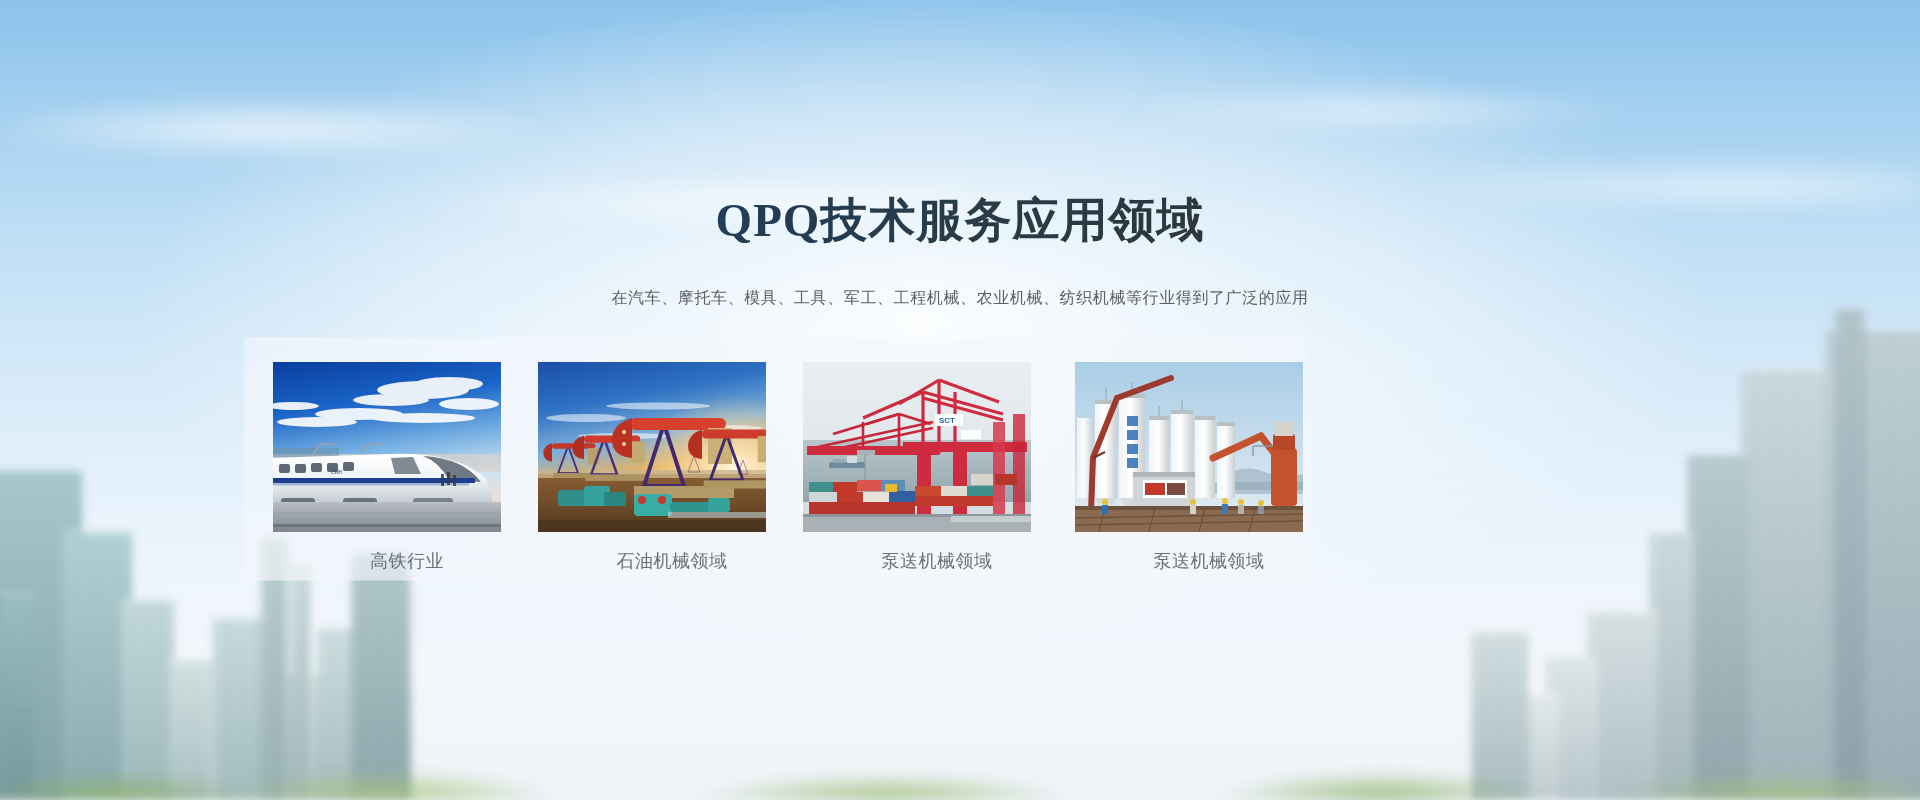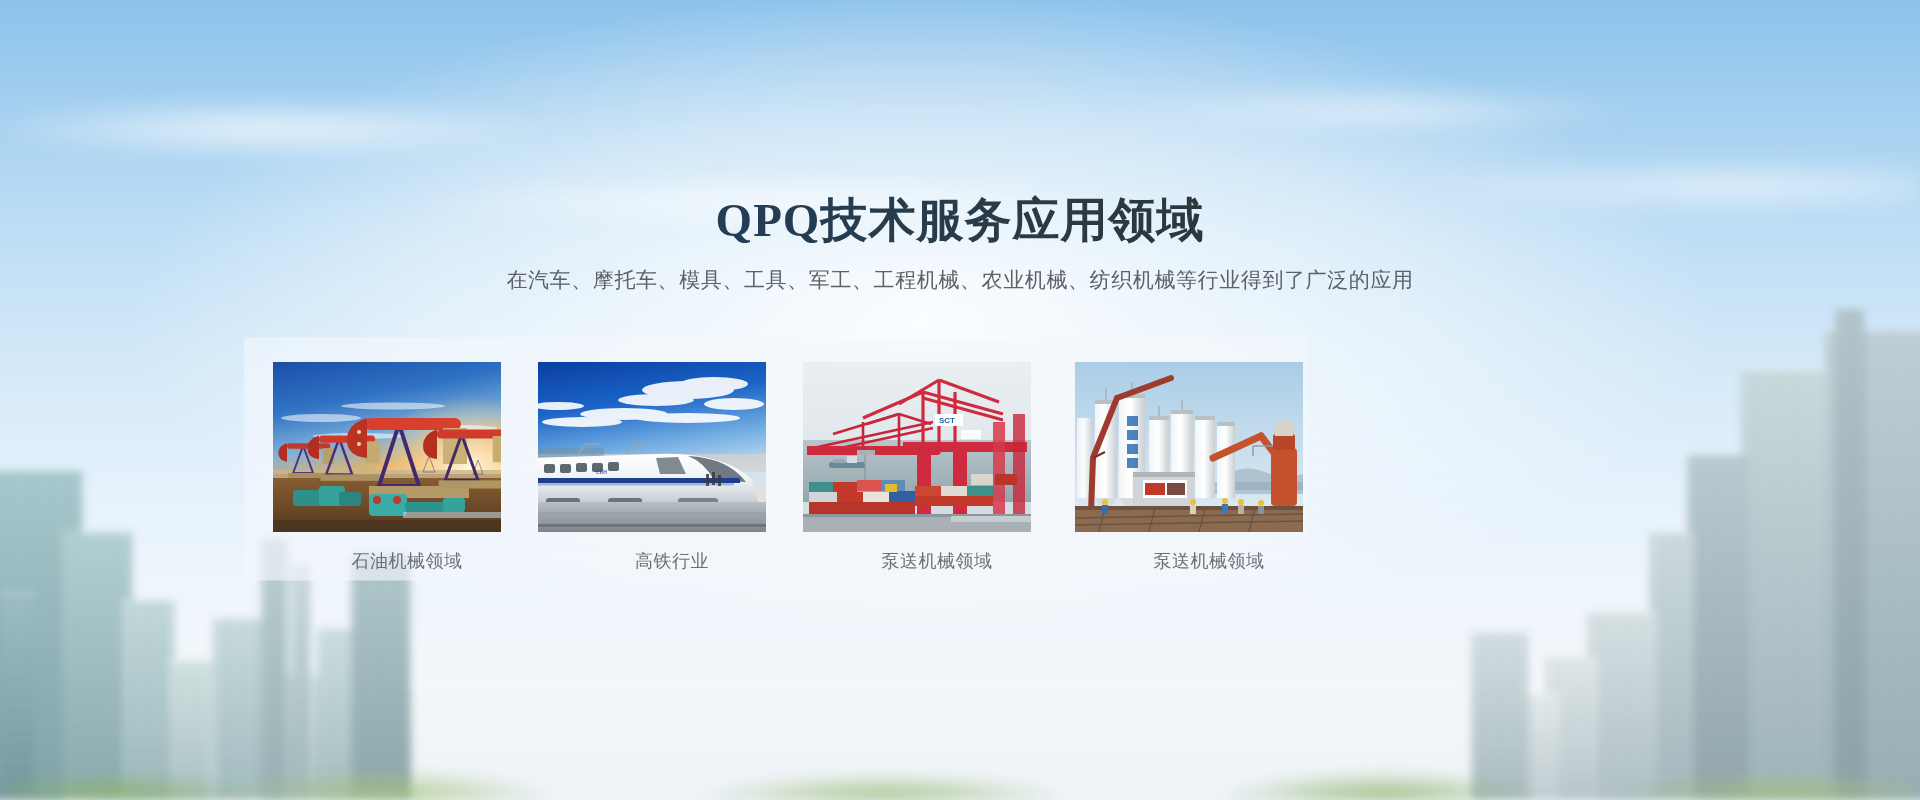--- a/index.html
+++ b/index.html
@@ -61,22 +61,22 @@
   
   .header { position:absolute; left:0; right:0; top:0; text-align:center; }
   .title {
     margin-top:193px;
     font-size:47px; font-weight:bold; letter-spacing:1px; line-height:1.18;
     background:linear-gradient(90deg,#14375f 0%,#1b3f66 26%,#2a3b46 52%,#2f3335 72%,#2c2f31 100%);
     -webkit-background-clip:text; background-clip:text;
     color:transparent;font-family:Liberation Serif, serif; -webkit-text-fill-color:transparent;
   }
   .subtitle {
-    margin-top:18px;
-    font-size:21px; color:#5d6166; letter-spacing:.6px; line-height:1.4;
+    margin-top:39px;
+    font-size:16px; color:#5d6166; letter-spacing:.6px; line-height:1.4;
   }
 
   
   .panel {
     position:absolute; left:245px; top:338px; width:1060px; height:242px;
     background:rgba(243,247,251,.62);
     box-shadow:0 0 0 1px rgba(255,255,255,.25);
   }
   .cards { position:absolute; left:0; top:0; width:100%; height:100%; }
   .card { position:absolute; top:24px; width:268px; }
@@ -134,111 +134,20 @@
   <div class="subtitle">在汽车、摩托车、模具、工具、军工、工程机械、农业机械、纺织机械等行业得到了广泛的应用</div>
 </div>
 
 <div class="panel">
   <div class="cards">
 
     <div class="card">
       <div class="thumb">
         <svg viewBox="0 0 228 170" preserveAspectRatio="xMidYMid slice">
           <defs>
-            <linearGradient id="oilsky" x1="0" y1="0" x2="0.25" y2="1">
-              <stop offset="0%" stop-color="#1b4fa8"></stop>
-              <stop offset="28%" stop-color="#2f72c4"></stop>
-              <stop offset="52%" stop-color="#7fb0d8"></stop>
-              <stop offset="70%" stop-color="#e2b36a"></stop>
-              <stop offset="86%" stop-color="#f3cf8e"></stop>
-              <stop offset="100%" stop-color="#f6e0ad"></stop>
-            </linearGradient>
-            <radialGradient id="sunglow" cx="0.86" cy="0.62" r="0.42">
-              <stop offset="0%" stop-color="#fff6dd" stop-opacity="1"></stop>
-              <stop offset="55%" stop-color="#ffd99a" stop-opacity=".55"></stop>
-              <stop offset="100%" stop-color="#ffd99a" stop-opacity="0"></stop>
-            </radialGradient>
-            <linearGradient id="oilground" x1="0" y1="0" x2="0" y2="1">
-              <stop offset="0%" stop-color="#8a5f33"></stop>
-              <stop offset="55%" stop-color="#6d4a28"></stop>
-              <stop offset="100%" stop-color="#4e361e"></stop>
-            </linearGradient>
-          </defs>
-          <rect width="228" height="170" fill="url(#oilsky)"></rect>
-          <rect width="228" height="170" fill="url(#sunglow)"></rect>
-          <g opacity=".55" fill="#ffffff">
-            <ellipse cx="48" cy="56" rx="40" ry="4"></ellipse>
-            <ellipse cx="120" cy="44" rx="52" ry="3.4"></ellipse>
-            <ellipse cx="186" cy="66" rx="38" ry="3"></ellipse>
-            <ellipse cx="86" cy="74" rx="46" ry="3"></ellipse>
-          </g>
-          <rect x="0" y="112" width="228" height="58" fill="url(#oilground)"></rect>
-          <rect x="0" y="108" width="228" height="8" fill="#c9b48b" opacity=".8"></rect>
-
-          <g stroke="#6e4d6e" stroke-width="1" opacity=".6">
-            <path d="M150 110 l6 -16 l6 16 Z" fill="none"></path>
-            <path d="M200 112 l5 -14 l5 14 Z" fill="none"></path>
-          </g>
-
-          <g>
-
-            <g transform="translate(14,70) scale(.62)">
-              <path d="M10 66 L26 22 L42 66 Z" fill="none" stroke="#4b2f7a" stroke-width="3"></path>
-              <rect x="0" y="18" width="70" height="9" rx="4" fill="#c0392b"></rect>
-              <path d="M0 18 q-14 4 -14 16 q0 12 14 14 Z" fill="#b02e22"></path>
-              <rect x="58" y="26" width="18" height="26" fill="#b8a06a"></rect>
-              <rect x="2" y="66" width="74" height="8" fill="#a8905f"></rect>
-            </g>
-            <g transform="translate(46,62) scale(.72)">
-              <path d="M10 70 L28 20 L46 70 Z" fill="none" stroke="#4b2f7a" stroke-width="3.4"></path>
-              <rect x="0" y="16" width="78" height="10" rx="5" fill="#cf3a2b"></rect>
-              <path d="M0 16 q-16 5 -16 18 q0 13 16 15 Z" fill="#b32d20"></path>
-              <rect x="64" y="24" width="20" height="30" fill="#c3aa70"></rect>
-              <rect x="2" y="70" width="84" height="9" fill="#ab9260"></rect>
-            </g>
-
-            <g transform="translate(92,40) scale(1)">
-              <path d="M14 84 L34 22 L54 84 Z" fill="none" stroke="#43296e" stroke-width="4"></path>
-              <rect x="0" y="16" width="96" height="12" rx="6" fill="#d8402e"></rect>
-              <path d="M2 16 q-20 6 -20 22 q0 16 20 18 Z" fill="#bb3122"></path>
-              <circle cx="-6" cy="30" r="2" fill="#f7d9a0"></circle>
-              <circle cx="-6" cy="42" r="2" fill="#f7d9a0"></circle>
-              <rect x="78" y="26" width="24" height="36" fill="#cbb176"></rect>
-              <rect x="4" y="84" width="100" height="12" fill="#b49a66"></rect>
-            </g>
-            <g transform="translate(164,56) scale(.82)">
-              <path d="M10 76 L30 20 L50 76 Z" fill="none" stroke="#43296e" stroke-width="3.6"></path>
-              <rect x="0" y="14" width="84" height="11" rx="5" fill="#d03c2c"></rect>
-              <path d="M0 14 q-17 6 -17 20 q0 14 17 16 Z" fill="#b52f21"></path>
-              <rect x="68" y="22" width="21" height="32" fill="#c7ad72"></rect>
-              <rect x="2" y="76" width="90" height="10" fill="#af9662"></rect>
-            </g>
-          </g>
-
-          <g>
-            <rect x="20" y="128" width="30" height="16" rx="3" fill="#2f8f8a"></rect>
-            <rect x="46" y="124" width="26" height="20" rx="3" fill="#35a39c"></rect>
-            <rect x="66" y="130" width="22" height="14" rx="3" fill="#2b8580"></rect>
-            <rect x="96" y="132" width="38" height="22" rx="4" fill="#39ada5"></rect>
-            <circle cx="104" cy="138" r="4" fill="#c0392b"></circle>
-            <circle cx="124" cy="138" r="4" fill="#c0392b"></circle>
-            <rect x="132" y="140" width="46" height="10" rx="4" fill="#2e938d"></rect>
-            <rect x="170" y="136" width="22" height="14" rx="3" fill="#35a39c"></rect>
-          </g>
-          <rect x="0" y="158" width="228" height="12" fill="#4a3420" opacity=".75"></rect>
-          <rect x="130" y="150" width="98" height="6" fill="#bfd3d8" opacity=".6"></rect>
-        </svg>
-      </div>
-      <div class="card-label">石油机械领域</div>
-    </div>
-
-    <div class="card">
-      <div class="thumb">
-        <svg viewBox="0 0 228 170" preserveAspectRatio="xMidYMid slice">
-          <defs>
             <linearGradient id="trainsky" x1="0" y1="0" x2="0.2" y2="1">
               <stop offset="0%" stop-color="#0b3fa0"></stop>
               <stop offset="30%" stop-color="#1a64c8"></stop>
               <stop offset="58%" stop-color="#79b2e3"></stop>
               <stop offset="80%" stop-color="#cfe3f2"></stop>
               <stop offset="100%" stop-color="#f0ddd2"></stop>
             </linearGradient>
             <linearGradient id="trainbody" x1="0" y1="0" x2="0" y2="1">
               <stop offset="0%" stop-color="#ffffff"></stop>
               <stop offset="55%" stop-color="#eef2f5"></stop>
@@ -289,20 +198,111 @@
             <rect x="8" y="136" width="34" height="9" rx="3" fill="#6a737b"></rect>
             <rect x="70" y="136" width="34" height="9" rx="3" fill="#6a737b"></rect>
             <rect x="140" y="136" width="40" height="9" rx="3" fill="#7b838a"></rect>
           </g>
           <rect x="0" y="140" width="228" height="30" fill="url(#rail)"></rect>
           <rect x="0" y="150" width="228" height="3" fill="#9aa2a8" opacity=".8"></rect>
           <rect x="0" y="162" width="228" height="3" fill="#5f686e" opacity=".7"></rect>
         </svg>
       </div>
       <div class="card-label">高铁行业</div>
+    </div>
+
+    <div class="card">
+      <div class="thumb">
+        <svg viewBox="0 0 228 170" preserveAspectRatio="xMidYMid slice">
+          <defs>
+            <linearGradient id="oilsky" x1="0" y1="0" x2="0.25" y2="1">
+              <stop offset="0%" stop-color="#1b4fa8"></stop>
+              <stop offset="28%" stop-color="#2f72c4"></stop>
+              <stop offset="52%" stop-color="#7fb0d8"></stop>
+              <stop offset="70%" stop-color="#e2b36a"></stop>
+              <stop offset="86%" stop-color="#f3cf8e"></stop>
+              <stop offset="100%" stop-color="#f6e0ad"></stop>
+            </linearGradient>
+            <radialGradient id="sunglow" cx="0.86" cy="0.62" r="0.42">
+              <stop offset="0%" stop-color="#fff6dd" stop-opacity="1"></stop>
+              <stop offset="55%" stop-color="#ffd99a" stop-opacity=".55"></stop>
+              <stop offset="100%" stop-color="#ffd99a" stop-opacity="0"></stop>
+            </radialGradient>
+            <linearGradient id="oilground" x1="0" y1="0" x2="0" y2="1">
+              <stop offset="0%" stop-color="#8a5f33"></stop>
+              <stop offset="55%" stop-color="#6d4a28"></stop>
+              <stop offset="100%" stop-color="#4e361e"></stop>
+            </linearGradient>
+          </defs>
+          <rect width="228" height="170" fill="url(#oilsky)"></rect>
+          <rect width="228" height="170" fill="url(#sunglow)"></rect>
+          <g opacity=".55" fill="#ffffff">
+            <ellipse cx="48" cy="56" rx="40" ry="4"></ellipse>
+            <ellipse cx="120" cy="44" rx="52" ry="3.4"></ellipse>
+            <ellipse cx="186" cy="66" rx="38" ry="3"></ellipse>
+            <ellipse cx="86" cy="74" rx="46" ry="3"></ellipse>
+          </g>
+          <rect x="0" y="112" width="228" height="58" fill="url(#oilground)"></rect>
+          <rect x="0" y="108" width="228" height="8" fill="#c9b48b" opacity=".8"></rect>
+
+          <g stroke="#6e4d6e" stroke-width="1" opacity=".6">
+            <path d="M150 110 l6 -16 l6 16 Z" fill="none"></path>
+            <path d="M200 112 l5 -14 l5 14 Z" fill="none"></path>
+          </g>
+
+          <g>
+
+            <g transform="translate(14,70) scale(.62)">
+              <path d="M10 66 L26 22 L42 66 Z" fill="none" stroke="#4b2f7a" stroke-width="3"></path>
+              <rect x="0" y="18" width="70" height="9" rx="4" fill="#c0392b"></rect>
+              <path d="M0 18 q-14 4 -14 16 q0 12 14 14 Z" fill="#b02e22"></path>
+              <rect x="58" y="26" width="18" height="26" fill="#b8a06a"></rect>
+              <rect x="2" y="66" width="74" height="8" fill="#a8905f"></rect>
+            </g>
+            <g transform="translate(46,62) scale(.72)">
+              <path d="M10 70 L28 20 L46 70 Z" fill="none" stroke="#4b2f7a" stroke-width="3.4"></path>
+              <rect x="0" y="16" width="78" height="10" rx="5" fill="#cf3a2b"></rect>
+              <path d="M0 16 q-16 5 -16 18 q0 13 16 15 Z" fill="#b32d20"></path>
+              <rect x="64" y="24" width="20" height="30" fill="#c3aa70"></rect>
+              <rect x="2" y="70" width="84" height="9" fill="#ab9260"></rect>
+            </g>
+
+            <g transform="translate(92,40) scale(1)">
+              <path d="M14 84 L34 22 L54 84 Z" fill="none" stroke="#43296e" stroke-width="4"></path>
+              <rect x="0" y="16" width="96" height="12" rx="6" fill="#d8402e"></rect>
+              <path d="M2 16 q-20 6 -20 22 q0 16 20 18 Z" fill="#bb3122"></path>
+              <circle cx="-6" cy="30" r="2" fill="#f7d9a0"></circle>
+              <circle cx="-6" cy="42" r="2" fill="#f7d9a0"></circle>
+              <rect x="78" y="26" width="24" height="36" fill="#cbb176"></rect>
+              <rect x="4" y="84" width="100" height="12" fill="#b49a66"></rect>
+            </g>
+            <g transform="translate(164,56) scale(.82)">
+              <path d="M10 76 L30 20 L50 76 Z" fill="none" stroke="#43296e" stroke-width="3.6"></path>
+              <rect x="0" y="14" width="84" height="11" rx="5" fill="#d03c2c"></rect>
+              <path d="M0 14 q-17 6 -17 20 q0 14 17 16 Z" fill="#b52f21"></path>
+              <rect x="68" y="22" width="21" height="32" fill="#c7ad72"></rect>
+              <rect x="2" y="76" width="90" height="10" fill="#af9662"></rect>
+            </g>
+          </g>
+
+          <g>
+            <rect x="20" y="128" width="30" height="16" rx="3" fill="#2f8f8a"></rect>
+            <rect x="46" y="124" width="26" height="20" rx="3" fill="#35a39c"></rect>
+            <rect x="66" y="130" width="22" height="14" rx="3" fill="#2b8580"></rect>
+            <rect x="96" y="132" width="38" height="22" rx="4" fill="#39ada5"></rect>
+            <circle cx="104" cy="138" r="4" fill="#c0392b"></circle>
+            <circle cx="124" cy="138" r="4" fill="#c0392b"></circle>
+            <rect x="132" y="140" width="46" height="10" rx="4" fill="#2e938d"></rect>
+            <rect x="170" y="136" width="22" height="14" rx="3" fill="#35a39c"></rect>
+          </g>
+          <rect x="0" y="158" width="228" height="12" fill="#4a3420" opacity=".75"></rect>
+          <rect x="130" y="150" width="98" height="6" fill="#bfd3d8" opacity=".6"></rect>
+        </svg>
+      </div>
+      <div class="card-label">石油机械领域</div>
     </div>
 
     <div class="card">
       <div class="thumb">
         <svg viewBox="0 0 228 170" preserveAspectRatio="xMidYMid slice">
           <defs>
             <linearGradient id="hazesky" x1="0" y1="0" x2="0" y2="1">
               <stop offset="0%" stop-color="#e9eef1"></stop>
               <stop offset="60%" stop-color="#dfe6ea"></stop>
               <stop offset="100%" stop-color="#cfd8dd"></stop>

